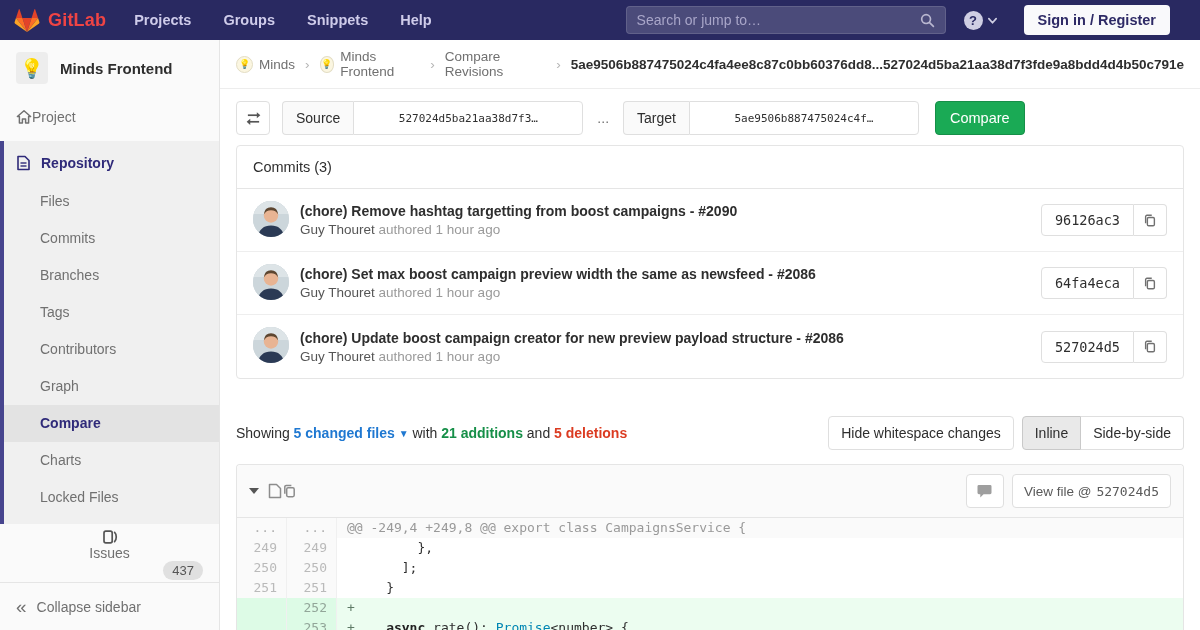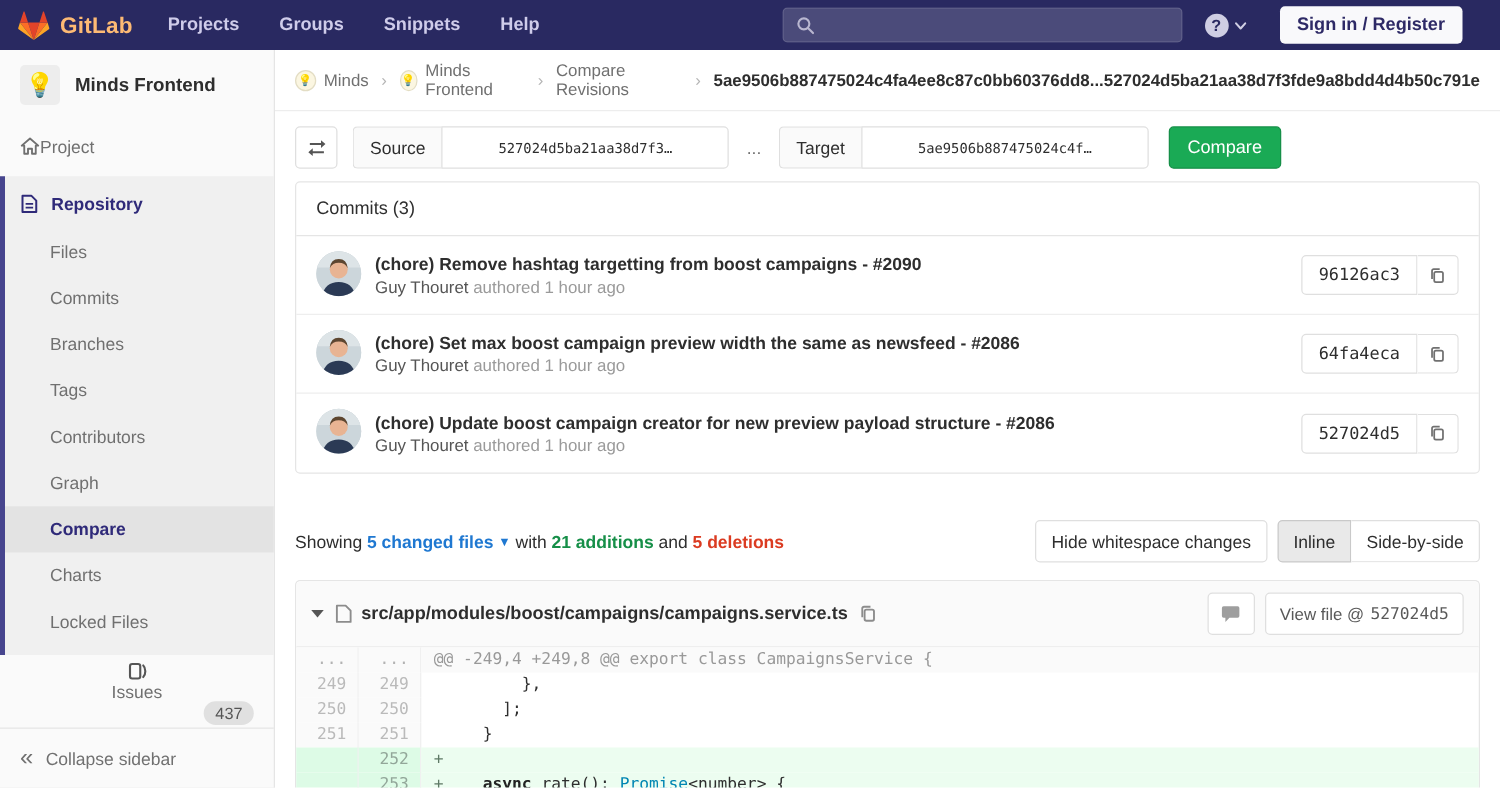--- a/index.html
+++ b/index.html
@@ -5,21 +5,21 @@
   * { margin:0; padding:0; box-sizing:border-box; }
   html,body { width:1200px; height:630px; overflow:hidden; }
   body { font-family:"Liberation Sans",sans-serif; background:#fff; color:#2e2e2e; font-size:14px; }
   a { text-decoration:none; color:inherit; }
   button { font-family:inherit; cursor:pointer; }
 
   
   .navbar { position:fixed; top:0; left:0; right:0; height:40px; background:#292961; display:flex; align-items:center; padding-left:14px; z-index:30; }
   .brand { display:flex; align-items:center; gap:8px; }
   .brand svg { width:26px; height:25px; }
-  .brand-text { color:#fdba74; font-size:18px; font-weight:700; letter-spacing:.2px; }
+  .brand-text { color:#ef4444; font-size:18px; font-weight:700; letter-spacing:.2px; }
   .nav-menu { display:flex; margin-left:12px; }
   .nav-item { color:#cfccea; font-weight:700; font-size:14.5px; padding:0 16px; line-height:40px; }
   .nav-search { margin-left:auto; width:320px; height:28px; background:rgba(255,255,255,.16); border:1px solid rgba(255,255,255,.12); border-radius:4px; display:flex; align-items:center; padding:0 10px; }
   .nav-search input { flex:1; background:transparent; border:none; outline:none; color:#e6e4f5; font-size:14px; font-family:inherit; }
   .nav-search input::placeholder { color:#a9a6c9; }
   .nav-help { display:flex; align-items:center; gap:4px; margin:0 26px 0 18px; cursor:pointer; }
   .help-circle { width:19px; height:19px; border-radius:50%; background:#cfcee3; color:#292961; font-weight:700; font-size:13px; display:flex; align-items:center; justify-content:center; }
   .signin { margin-right:30px; background:#f9f9fb; color:#2e2a66; border:none; border-radius:4px; font-weight:700; font-size:14.5px; padding:7px 14px; }
 
   
@@ -118,20 +118,21 @@
     </svg>
     <span class="brand-text">GitLab</span>
   </a>
   <nav class="nav-menu" id="nav-menu">
       <a class="nav-item">Projects</a>
       <a class="nav-item">Groups</a>
       <a class="nav-item">Snippets</a>
       <a class="nav-item">Help</a>
     </nav>
   <div class="nav-search">
+    <input type="text" placeholder="Search or jump to…" style="">
     <svg width="15" height="15" viewBox="0 0 16 16">
       <circle cx="6.5" cy="6.5" r="4.7" fill="none" stroke="#b9b7d0" stroke-width="1.8"></circle>
       <line x1="10.2" y1="10.2" x2="14.3" y2="14.3" stroke="#b9b7d0" stroke-width="1.8" stroke-linecap="round"></line>
     </svg>
   </div>
   <div class="nav-help">
     <span class="help-circle">?</span>
     <svg width="11" height="11" viewBox="0 0 12 12">
       <polyline points="2,4 6,8.5 10,4" fill="none" stroke="#cfcee3" stroke-width="1.8" stroke-linecap="round" stroke-linejoin="round"></polyline>
     </svg>
@@ -319,21 +320,20 @@
       </div>
     </div>
   </div>
 
   <section class="diff-card">
     <div class="diff-header">
       <span class="tri-down"></span>
       <svg width="14" height="16" viewBox="0 0 14 16">
         <path d="M1.5 1.5 h7 l4 4 v9 h-11 Z" fill="none" stroke="#8c8c8c" stroke-width="1.5" stroke-linejoin="round"></path>
       </svg>
-      <a class="file-path">src/app/modules/boost/campaigns/campaigns.service.ts</a>
       <svg width="15" height="16" viewBox="0 0 16 16">
         <rect x="5" y="4.5" width="8" height="9.5" rx="1.5" fill="none" stroke="#8c8c8c" stroke-width="1.6"></rect>
         <path d="M3 11 V3.5 A1.5 1.5 0 0 1 4.5 2 H10" fill="none" stroke="#8c8c8c" stroke-width="1.6"></path>
       </svg>
       <div class="diff-header-actions">
         <button class="comment-btn">
           <svg width="15" height="14" viewBox="0 0 16 15">
             <path d="M2 1 h12 a1.5 1.5 0 0 1 1.5 1.5 v7 a1.5 1.5 0 0 1 -1.5 1.5 h-7 L3.5 14.5 V11 H2 A1.5 1.5 0 0 1 .5 9.5 v-7 A1.5 1.5 0 0 1 2 1 Z" fill="#9e9e9e"></path>
           </svg>
         </button>

